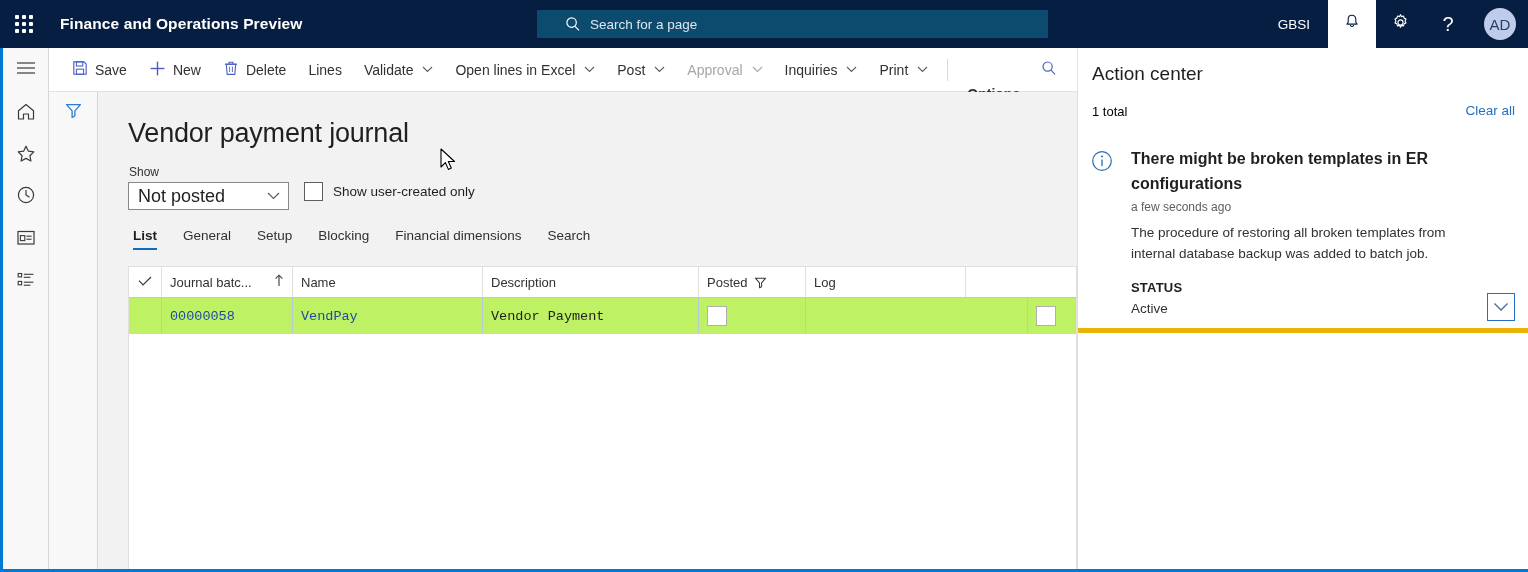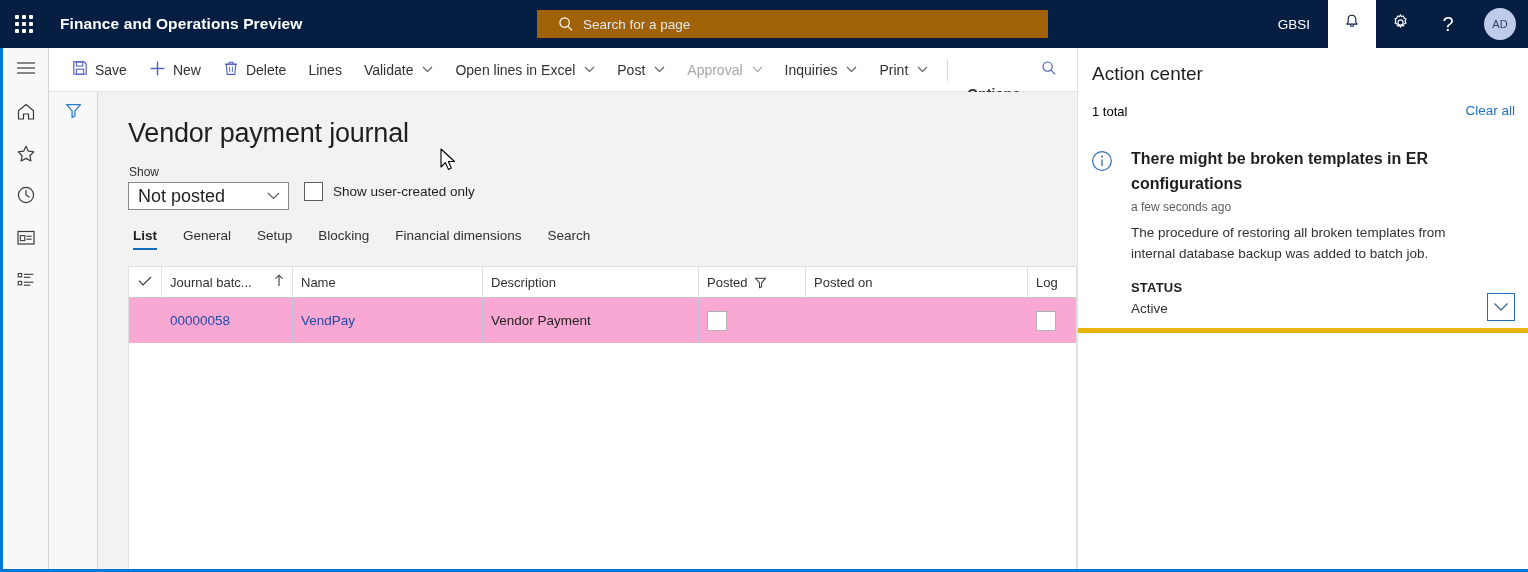--- a/index.html
+++ b/index.html
@@ -38,23 +38,23 @@
     color: #ffffff;
     font-size: 15.5px;
     font-weight: bold;
     margin-left: 12px;
     letter-spacing: 0.1px;
     white-space: nowrap;
   }
   .searchbox {
     position: absolute; left: 537px; top: 10px;
     width: 511px; height: 28px;
-    background: #a16207;
+    background: #0c4a6e;
     display: flex; align-items: center;
-    padding-left: 21px;
+    padding-left: 28px;
     cursor: text;
   }
   .searchbox .mag { margin-right: 9px; display:flex; align-items:center; }
   .searchbox .ph { color: #dfe6ef; font-size: 13.5px; }
   .tb-right {
     position: absolute; right: 0; top: 0;
     height: 48px;
     display: flex; align-items: flex-end;
   }
   .tb-company {
@@ -66,21 +66,21 @@
     width: 48px; height: 48px;
     display: flex; align-items: center; justify-content: center;
     cursor: pointer; color: #ffffff;
   }
   .tb-icon.active { background: #ffffff; color: #061e42; }
   .tb-qm { font-size: 20px; line-height: 1; }
   .avatar-wrap { width: 56px; height: 48px; display: flex; align-items: center; justify-content: center; cursor: pointer; }
   .avatar {
     width: 32px; height: 32px; border-radius: 50%;
     background: #bfcbeb; color: #2c3e66;
-    font-size: 11px; font-weight: normal;
+    font-size: 15px; font-weight: normal;
     display: flex; align-items: center; justify-content: center;
   }
 
   
   .leftnav {
     position: absolute; left: 0; top: 48px;
     width: 49px; height: 521px;
     background: #f8f8f8;
     border-right: 1px solid #d6d6d6;
     border-left: 3px solid #0078d4;
@@ -200,23 +200,24 @@
     display: flex; align-items: center;
     padding: 0 8px;
     font-size: 13px; color: #323130;
     border-right: 1px solid #e1dfdd;
     white-space: nowrap; overflow: hidden;
     cursor: pointer; position: relative;
   }
   .gh .sort { margin-left: auto; font-size: 12px; color: #323130; }
   .gh .funnel { margin-left: 7px; display: flex; align-items: center; }
   .grid-row {
-    display: flex; height: 45px;
-    background: #f9a8d4;
+    display: flex; height: 36px;
+    background: #bef264;
     cursor: pointer;
+    font-family: Liberation Mono, monospace;
   }
   .gc {
     display: flex; align-items: center;
     padding: 0 8px;
     font-size: 13.5px; color: #201f1e;
     border-right: 1px solid #b9c7e0;
     white-space: nowrap; overflow: hidden;
   }
   .gc.link { color: #1f4ba5; }
   .c-sel { width: 33px; justify-content: center; flex: 0 0 33px; }
@@ -602,23 +603,20 @@
           <span>Description</span>
         </div>
         <div class="gh c-posted">
           <span>Posted</span>
           <span class="funnel">
             <svg width="13" height="13" viewBox="0 0 13 13">
                 <path d="M1.4 2.2h10.2l-4 4.7v3.8l-2.1 1.1V6.9z" fill="none" stroke="#3b3a39" stroke-width="1.05" stroke-linejoin="round"></path>
               </svg>
           </span>
         </div>
-        <div class="gh c-postedon">
-          <span>Posted on</span>
-        </div>
         <div class="gh c-log">
           <span>Log</span>
         </div>
       </div>
 
       <div class="grid-row">
         <div class="gc c-sel"></div>
         <div class="gc c-batch link">00000058</div>
         <div class="gc c-name link">VendPay</div>
         <div class="gc c-desc">Vendor Payment</div>

